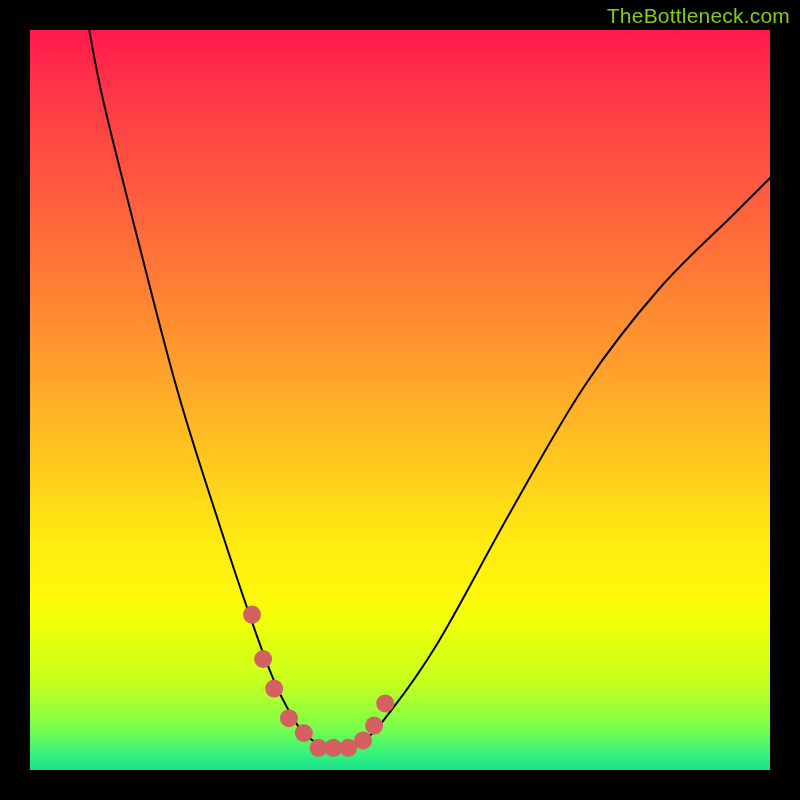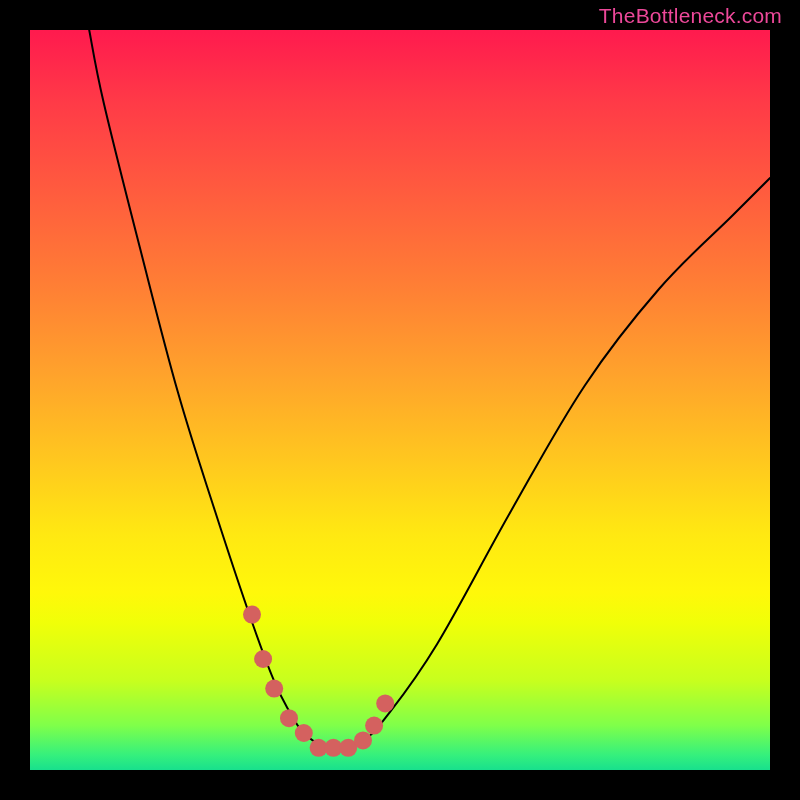--- a/index.html
+++ b/index.html
@@ -13,22 +13,22 @@
   }
   .frame {
     position: relative;
     width: 800px;
     height: 800px;
     background: #000;
   }
   .watermark {
     position: absolute;
     top: 4px;
-    right: 18px;
-    color: #ec4899;
+    right: 10px;
+    color: #84cc16;
     font-size: 21px;
     font-weight: 400;
     letter-spacing: 0.2px;
     z-index: 20;
   }
   .plot-outer {
     position: absolute;
     top: 30px;
     left: 30px;
     width: 740px;

